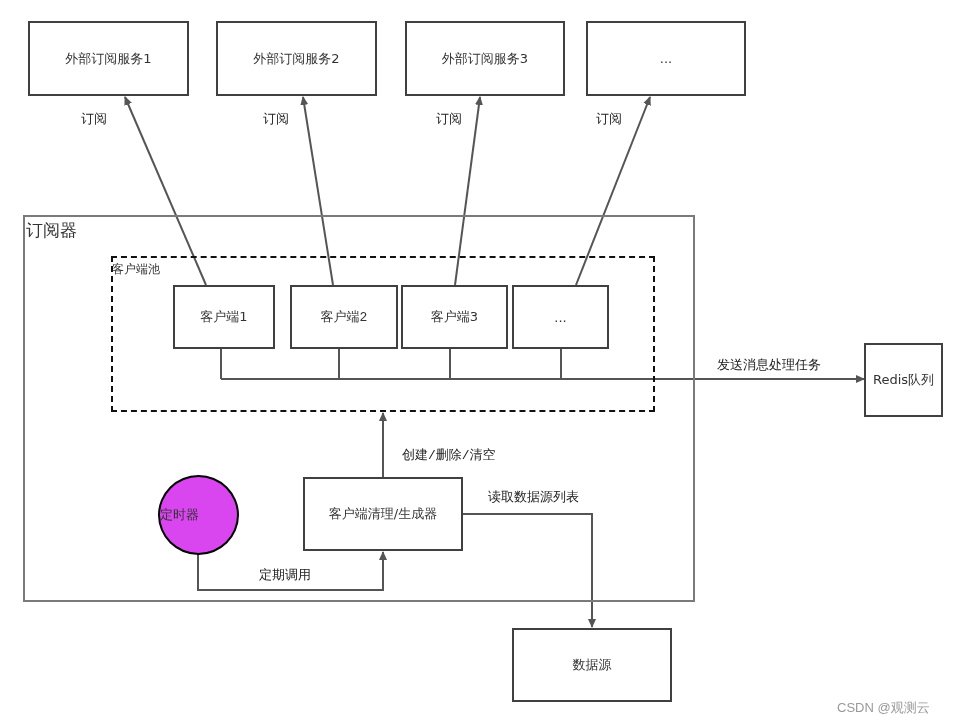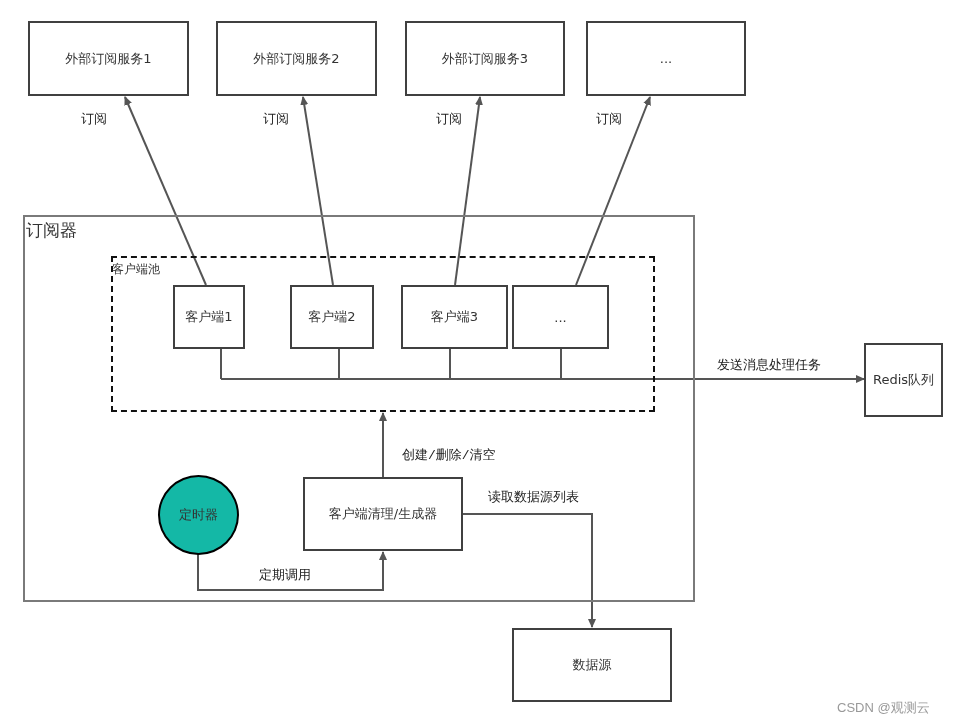--- a/index.html
+++ b/index.html
@@ -8,21 +8,21 @@
   svg { position:absolute; left:0; top:0; }
   .box { position:absolute; box-sizing:border-box; border:2px solid #404040; background:#fff;
          display:flex; align-items:center; justify-content:center; text-align:center;
          font-size:13px; color:#333; }
   .lbl { position:absolute; font-size:13px; color:#222; white-space:nowrap; }
   .container { position:absolute; box-sizing:border-box; border:2px solid #7a7a7a; }
   .pool { position:absolute; box-sizing:border-box; border:2px dashed #111; }
   .title-big { position:absolute; font-size:17px; font-weight:normal; color:#333; }
   .title-small { position:absolute; font-size:12px; color:#333; }
   .circle { position:absolute; box-sizing:border-box; border:2px solid #000; border-radius:50%;
-            display:flex; align-items:center; justify-content:center; font-size:13px; color:#333; background:#14b8a6; }
+            display:flex; align-items:center; font-size:13px; color:#333; background:#d946ef; }
   .watermark { position:absolute; font-size:13px; color:#999; font-family:"Liberation Sans", sans-serif; }
 </style>
 </head>
 <body>
 
 <svg width="966" height="724">
   <defs>
     <marker id="arr" markerWidth="10" markerHeight="10" refX="8" refY="5" orient="auto" markerUnits="userSpaceOnUse">
       <path d="M0,1 L9,5 L0,9 Z" fill="#555"></path>
     </marker>
@@ -63,24 +63,24 @@
 <div class="lbl" style="left:263px;top:110px;">订阅</div>
 <div class="lbl" style="left:436px;top:110px;">订阅</div>
 <div class="lbl" style="left:596px;top:110px;">订阅</div>
 
 <div class="container" style="left:23px;top:215px;width:672px;height:387px;"></div>
 <div class="title-big" style="left:26px;top:219px;">订阅器</div>
 
 <div class="pool" style="left:111px;top:256px;width:544px;height:156px;"></div>
 <div class="title-small" style="left:112px;top:261px;">客户端池</div>
 
-<div class="box" style="left:173px;top:285px;width:72px;height:64px;">
+<div class="box" style="left:173px;top:285px;width:102px;height:64px;">
     <span>客户端1</span>
   </div>
-<div class="box" style="left:290px;top:285px;width:84px;height:64px;">
+<div class="box" style="left:290px;top:285px;width:108px;height:64px;font-family:Liberation Mono, monospace;">
     <span>客户端2</span>
   </div>
 <div class="box" style="left:401px;top:285px;width:107px;height:64px;">
     <span>客户端3</span>
   </div>
 <div class="box" style="left:512px;top:285px;width:97px;height:64px;">
     <span>...</span>
   </div>
 
 <div class="box" style="left:864px;top:343px;width:79px;height:74px;flex-direction:row;line-height:18px;">

